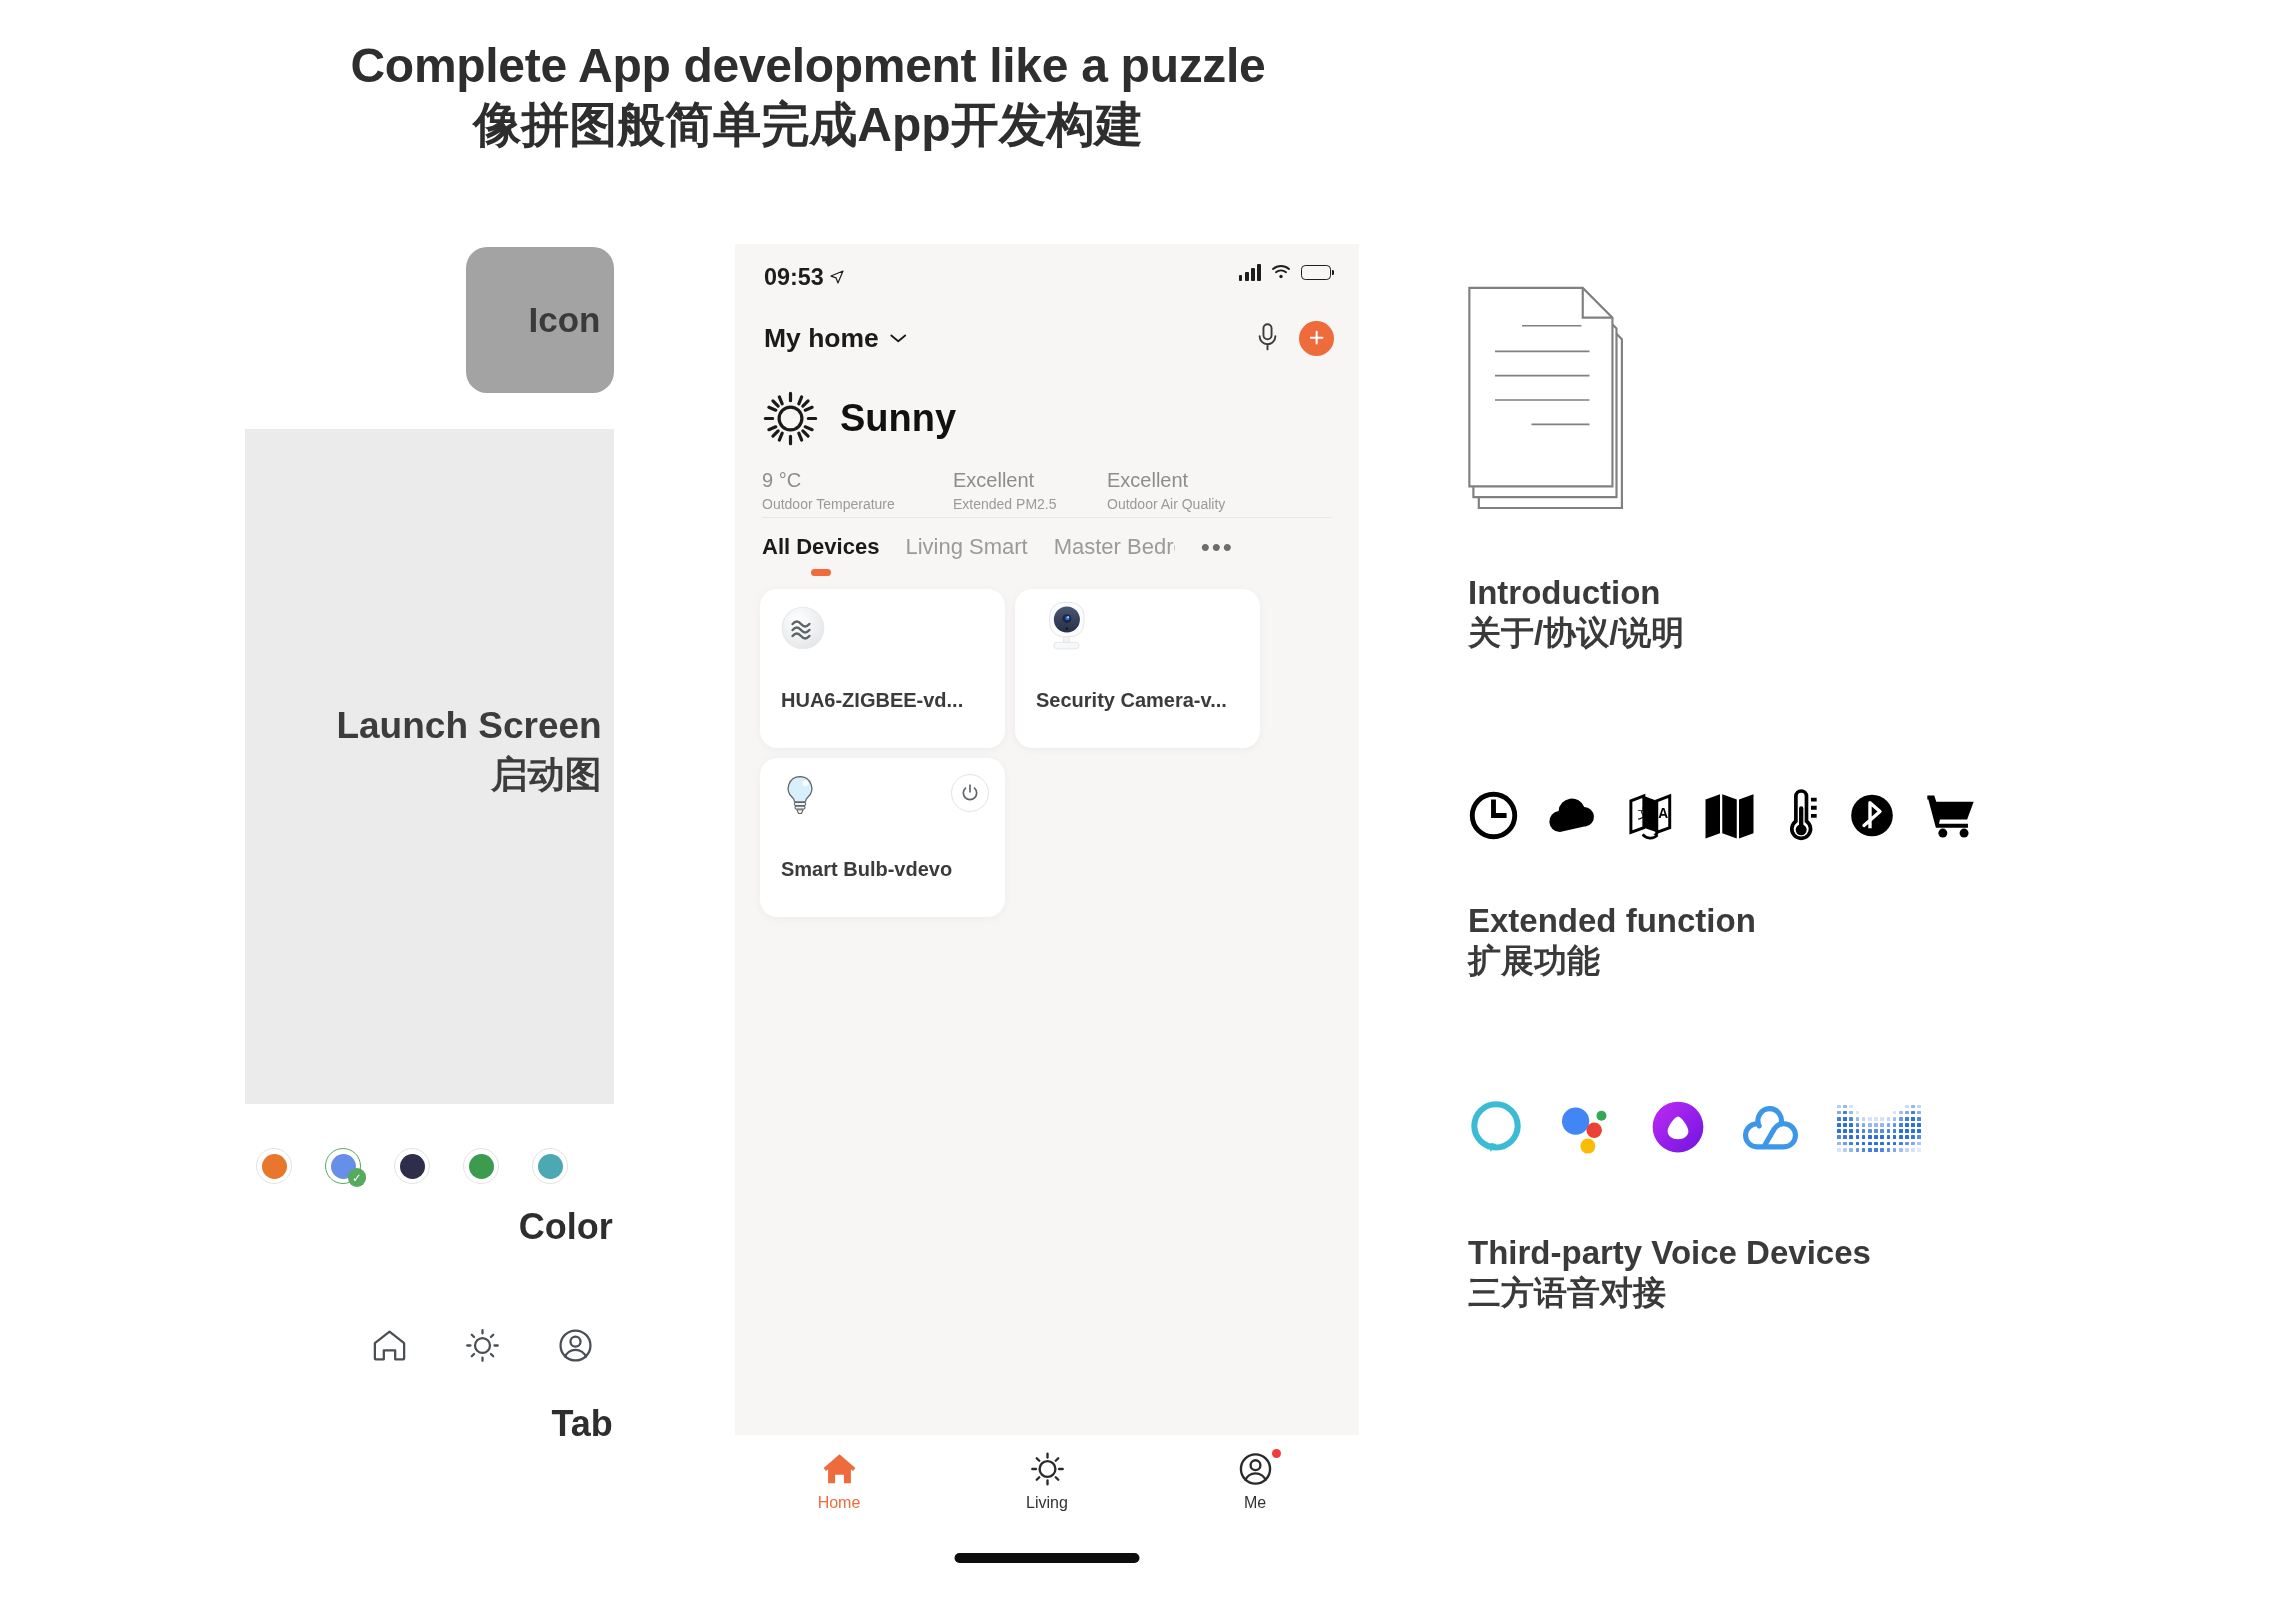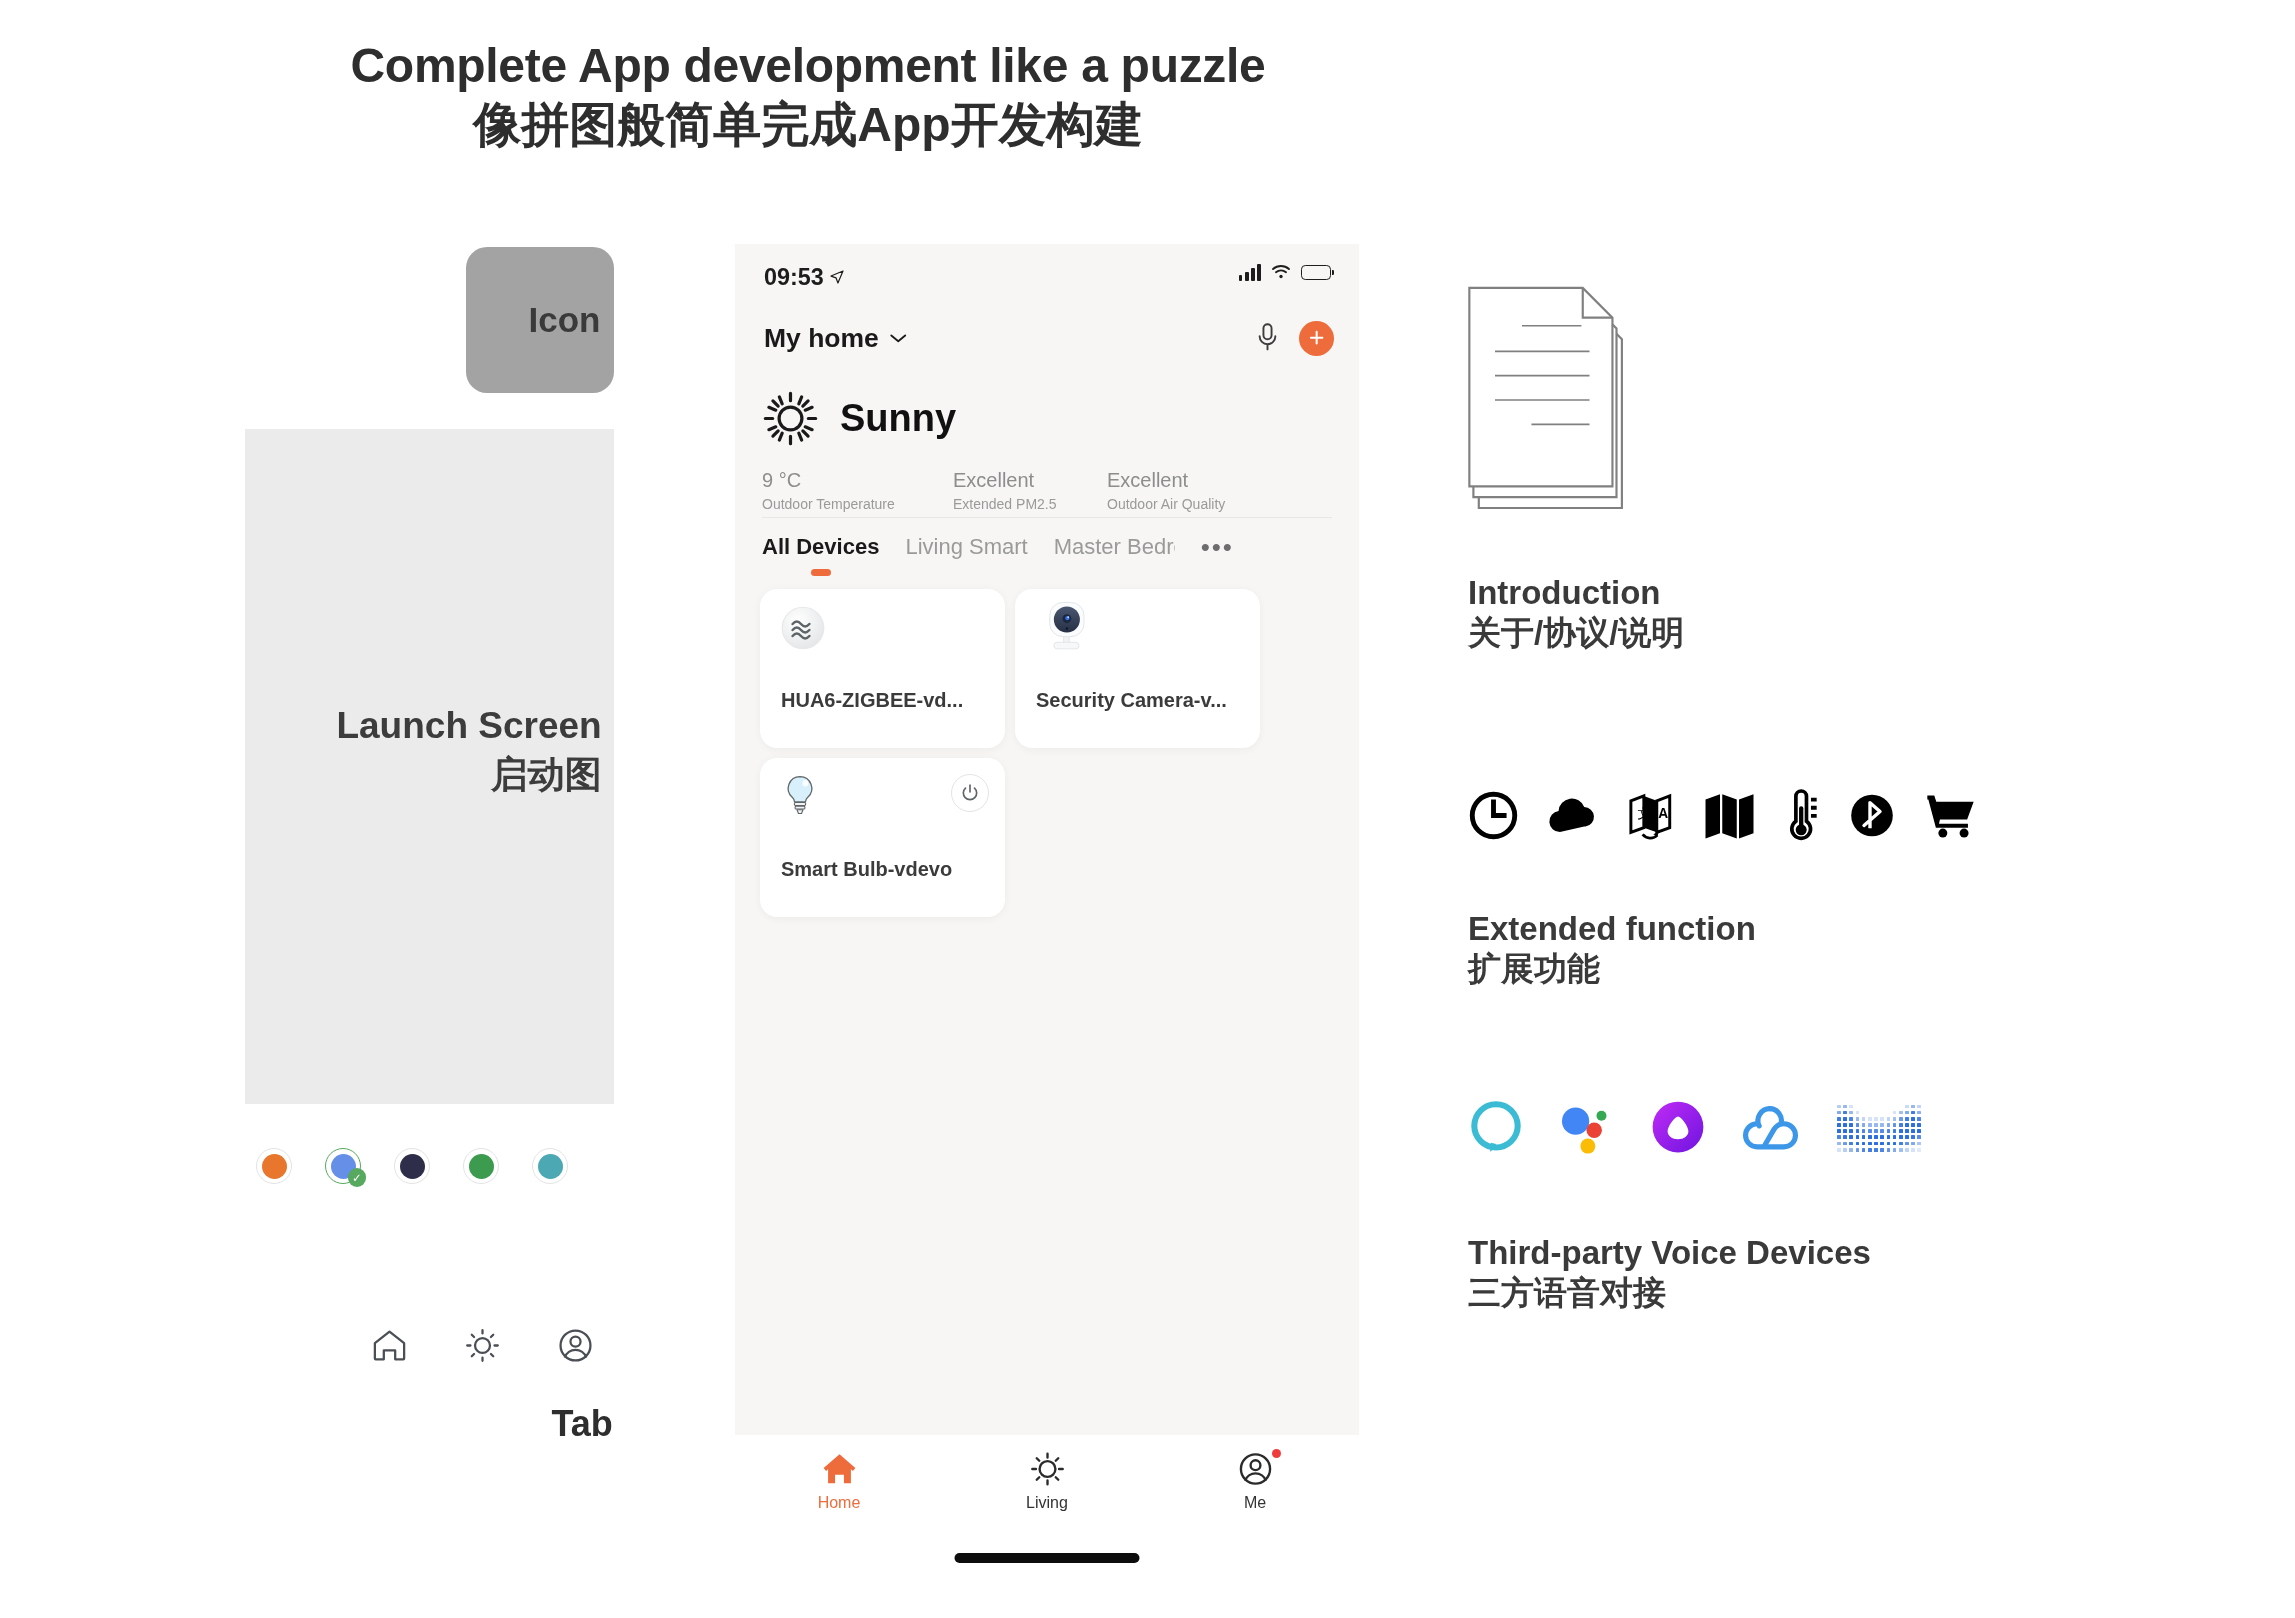--- a/index.html
+++ b/index.html
@@ -258,20 +258,21 @@
     <div class="swatch">
       <span class="fill" style="background:#2E2E4A"></span>
     </div>
     <div class="swatch">
       <span class="fill" style="background:#3C9B4F"></span>
     </div>
     <div class="swatch">
       <span class="fill" style="background:#4CA8B3"></span>
     </div>
   </div>
+  <div class="color-label">Color</div>
 
   <div class="tab-icons">
     <span>
       <svg width="39" height="39" viewBox="0 0 24 24" fill="none" stroke="#4a4f55" stroke-width="1.4" stroke-linejoin="round">
         <path d="M3 10.5 12 3.5l9 7V20a.5.5 0 0 1-.5.5h-5V15h-7v5.5h-5A.5.5 0 0 1 3 20Z"></path>
       </svg>
     </span>
     <span>
       <svg width="39" height="39" viewBox="0 0 24 24" fill="none" stroke="#4a4f55" stroke-width="1.4" stroke-linecap="round">
         <circle cx="12" cy="12" r="4.6"></circle>
@@ -530,21 +531,21 @@
     <span>
       <svg width="56" height="49" viewBox="0 0 26 24" fill="#000">
         <path d="M1.4 2.2h3.4l1 3.1h18.3l-3.2 8.6H7.6l-.5 2.1h14.2v2H5.6L1.9 4.2H1.4Z"></path>
         <circle cx="9" cy="20.6" r="2.2"></circle>
         <circle cx="19.4" cy="20.6" r="2.2"></circle>
       </svg>
     </span>
   </div>
 
   <div class="ext-text">
-    <div class="blk" style="margin-top:12px">
+    <div class="blk" style="margin-top:4px">
       <div class="en">Extended function</div>
       <div class="zh">扩展功能</div>
     </div>
   </div>
 
   <div class="voice-row">
     <span>
       <svg width="56" height="57" viewBox="0 0 24 24">
         <circle cx="12" cy="11.3" r="9.3" fill="none" stroke="#3CBCD4" stroke-width="2.6"></circle>
         <path d="M9.8 18.5c-.2 1.6-.3 2.9-.3 3.9 1-.6 1.9-1.7 2.6-3.3Z" fill="#3CBCD4"></path>

